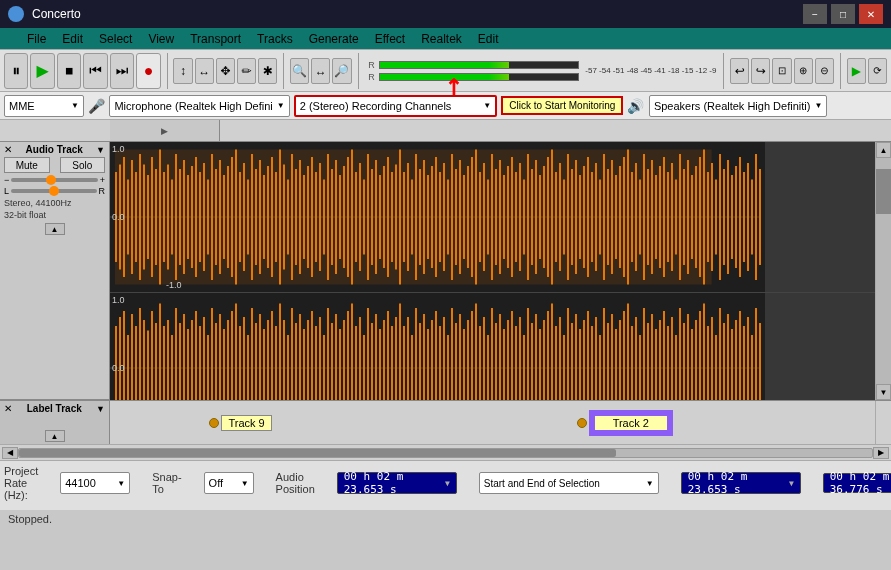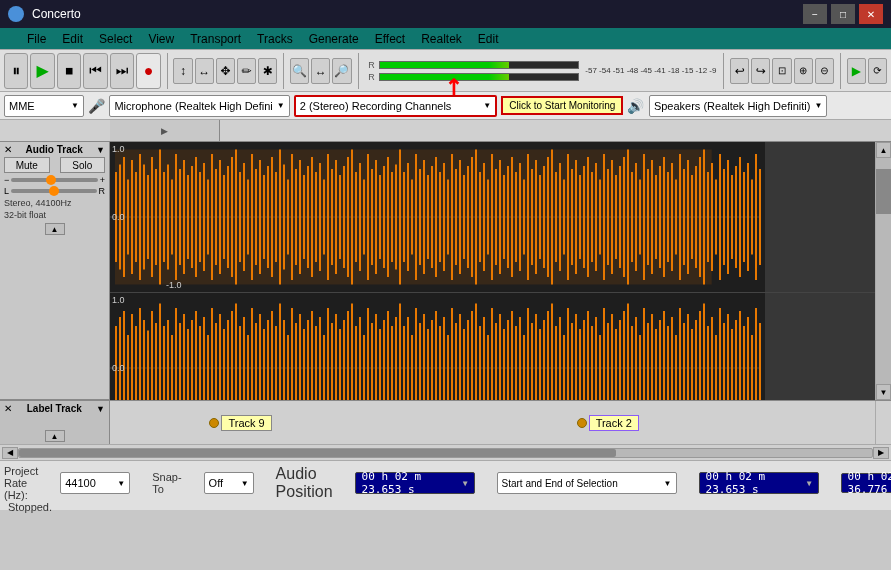--- a/index.html
+++ b/index.html
@@ -589,51 +589,51 @@
 
   <div style="flex:1; position:relative; background:#d0d0d0; overflow:hidden;">
 
     <div style="position:absolute; left:13%; top:50%; transform:translateY(-50%); display:flex; align-items:center;">
       <div style="width:10px; height:10px; background:#cc8800; border-radius:50%; border:1px solid #886600;"></div>
       <span style="background:#ffffaa; border:1px solid #888; padding:1px 6px; font-size:11px; white-space:nowrap; margin-left:2px;">Track 9</span>
     </div>
 
     <div style="position:absolute; left:61%; top:50%; transform:translateY(-50%); display:flex; align-items:center;">
       <div style="width:10px; height:10px; background:#cc8800; border-radius:50%; border:1px solid #886600;"></div>
-      <span style="background:#ffffaa; border:1px solid #8b5cf6; padding:1px 6px; font-size:11px; white-space:nowrap; margin-left:2px;">Track 2</span>
+      <span style="background:#ffffaa; border:6px solid #8b5cf6; padding:1px 18px; font-size:11px; white-space:nowrap; margin-left:2px;">Track 2</span>
     </div>
   </div>
 
   <div style="width:16px; background:#d0d0d0; border-left:1px solid #aaa;"></div>
 </div>
 
 <div style="height:16px; background:#d0d0d0; border-top:1px solid #aaa; display:flex; align-items:center; padding:0 2px;">
   <div style="width:16px; height:12px; background:#c0c0c0; border:1px solid #999; display:flex; align-items:center; justify-content:center; font-size:8px; cursor:pointer;">◀</div>
   <div style="flex:1; height:10px; background:#b8b8b8; border:1px solid #999; border-radius:2px; position:relative; cursor:pointer;">
     <div style="width:70%; height:100%; background:#888; border-radius:2px; position:absolute; left:0;"></div>
   </div>
   <div style="width:16px; height:12px; background:#c0c0c0; border:1px solid #999; display:flex; align-items:center; justify-content:center; font-size:8px; cursor:pointer;">▶</div>
 </div>
 
 <div style="background:#e0e0e0; border-top:1px solid #aaa; display:flex; flex-direction:column; height:50px; padding:4px 4px 2px;">
-  <div style="display:flex; align-items:center; gap:22px; margin-bottom:0;">
+  <div style="display:flex; align-items:center; gap:22px; margin-bottom:12px;">
 
     <span style="font-size:11px; color:#333;">Project Rate (Hz):</span>
     <div style="display:flex; align-items:center; height:22px; background:white; border:1px solid #888; border-radius:2px; padding:0 4px; cursor:pointer; min-width:70px; justify-content:space-between;">
       <span style="font-size:11px;">44100</span>
       <span style="font-size:8px;">▼</span>
     </div>
 
     <span style="font-size:11px; color:#333;">Snap-To</span>
     <div style="display:flex; align-items:center; height:22px; background:white; border:1px solid #888; border-radius:2px; padding:0 4px; cursor:pointer; min-width:50px; justify-content:space-between;">
       <span style="font-size:11px;">Off</span>
       <span style="font-size:8px;">▼</span>
     </div>
 
-    <span style="font-size:16px; color:#333;">Audio Position</span>
+    <span style="font-size:11px; color:#333;">Audio Position</span>
     <div style="height:22px; background:#000088; color:white; border:1px solid #444; border-radius:2px; padding:0 6px; font-size:11px; font-family:monospace; display:flex; align-items:center; min-width:120px; cursor:pointer; justify-content:space-between;">
       <span>00 h 02 m 23.653 s</span>
       <span style="font-size:8px; color:#aaa;">▼</span>
     </div>
 
     <div style="display:flex; align-items:center; height:22px; background:white; border:1px solid #888; border-radius:2px; padding:0 4px; cursor:pointer; min-width:180px; justify-content:space-between;">
       <span style="font-size:10px;">Start and End of Selection</span>
       <span style="font-size:8px;">▼</span>
     </div>
 

